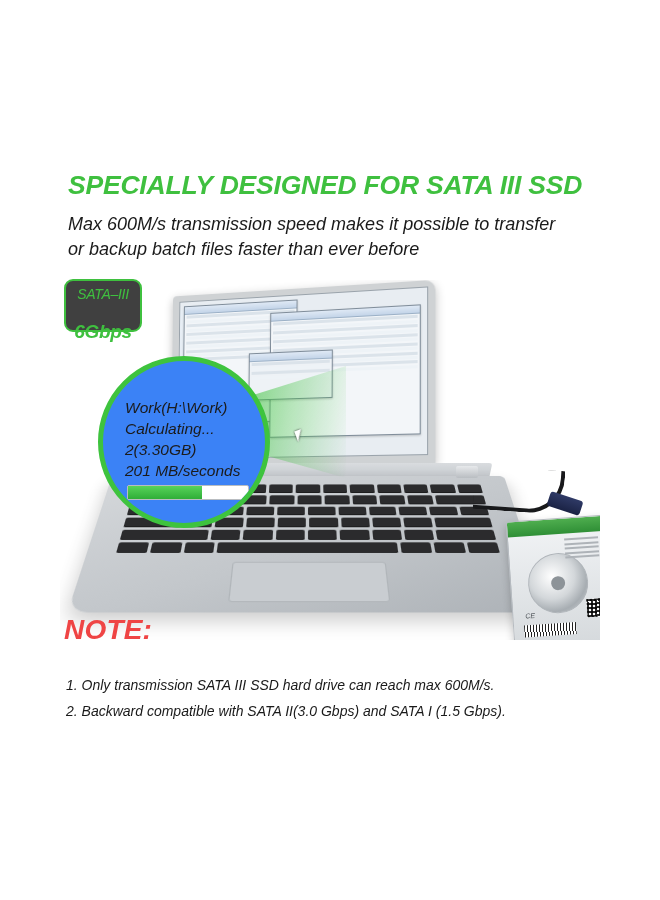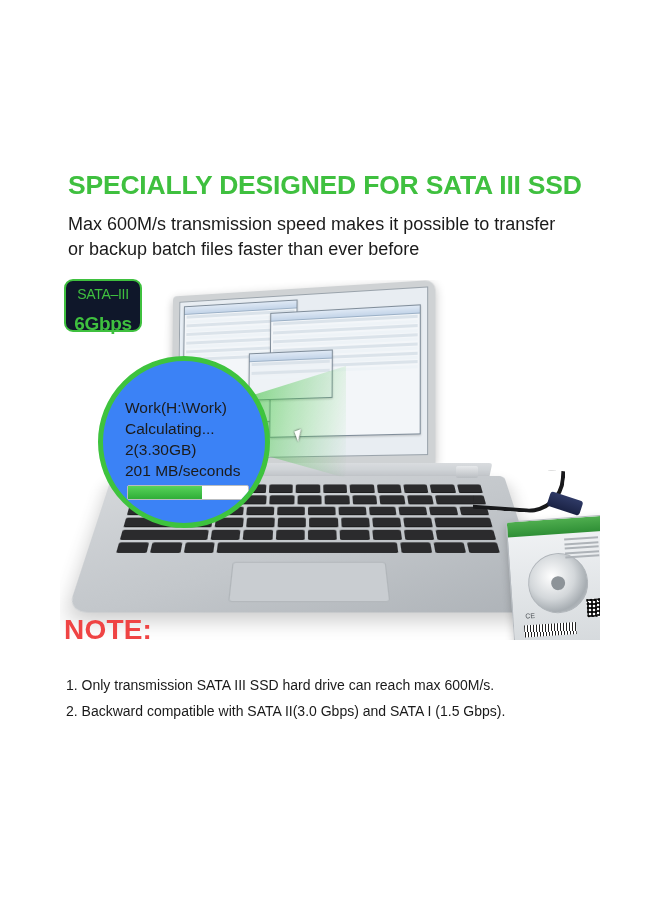--- a/index.html
+++ b/index.html
@@ -13,20 +13,21 @@
     font-family: "Liberation Sans", sans-serif;
     color: #111;
     overflow: hidden;
     position: relative;
   }
   .page {
     position: relative;
     width: 660px;
     height: 900px;
     background: #ffffff;
+    font-style: italic;
   }
 
   
   .headline {
     position: absolute;
     left: 68px;
     top: 170px;
     font-size: 26.5px;
     font-weight: bold;
     letter-spacing: -0.2px;
@@ -46,35 +47,35 @@
   
   .sata-badge {
     position: absolute;
     left: 64px;
     top: 279px;
     width: 78px;
     height: 53px;
     border: 2.5px solid #3fc03f;
     border-radius: 9px;
     box-sizing: border-box;
-    background: #0f172a;
+    background: #404040;
     text-align: center;
     z-index: 6;
   }
   .sata-badge .l1 {
     font-size: 14px;
     color: #3fc03f;
     margin-top: 5px;
     letter-spacing: -0.3px;
   }
   .sata-badge .l2 {
     font-size: 19px;
     font-weight: bold;
     color: #3fc03f;
-    margin-top: 11px;
+    margin-top: 19px;
     letter-spacing: -0.3px;
   }
 
   
   .photo {
     position: absolute;
     left: 60px;
     top: 280px;
     width: 540px;
     height: 360px;

